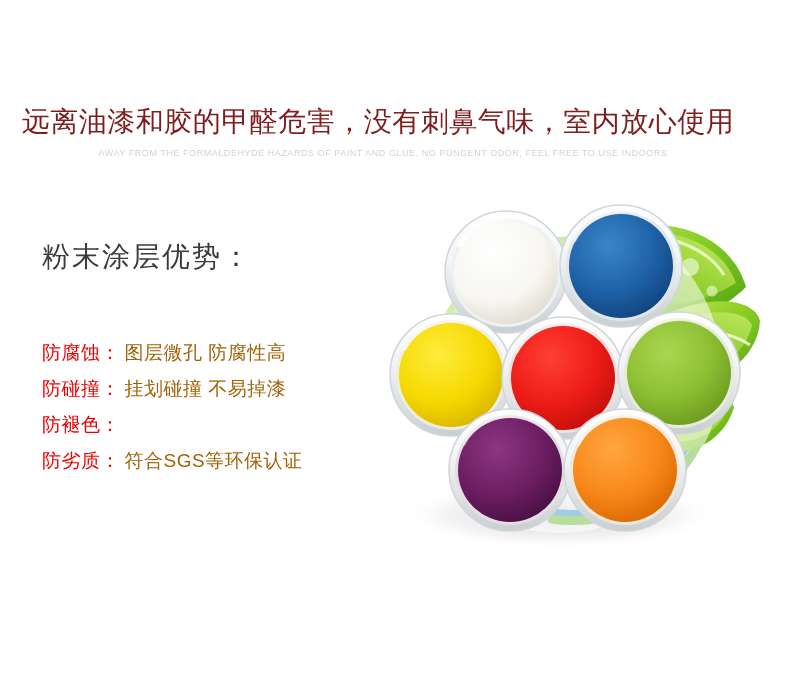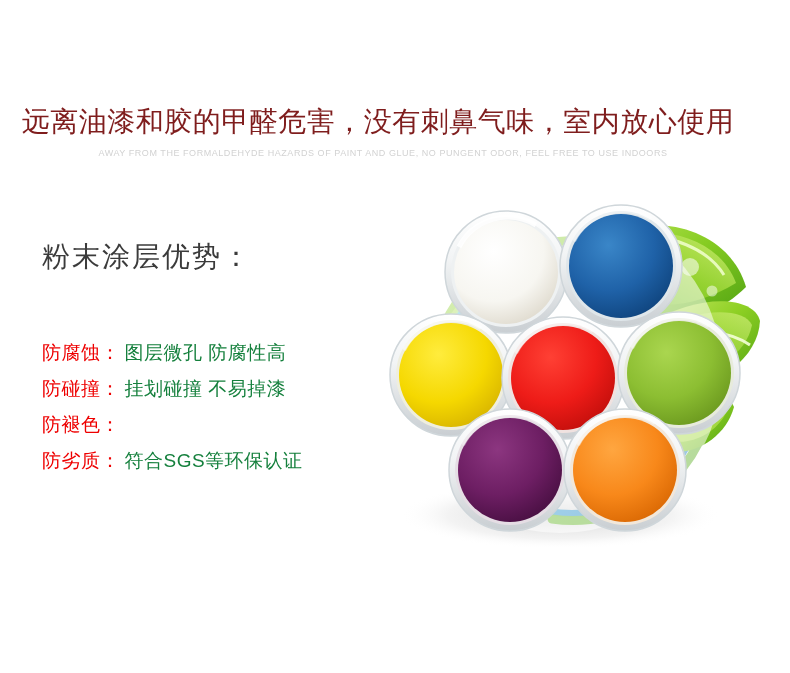--- a/index.html
+++ b/index.html
@@ -97,21 +97,21 @@
     font-weight: normal;
     letter-spacing: 0.5px;
   }
   .feature-colon {
     font-size: 19px;
     color: #ee0000;
     padding-right: 5px;
   }
   .feature-desc {
     font-size: 19px;
-    color: #15803d;
+    color: #a16207;
     letter-spacing: 0.5px;
   }
 
   
   .artwork {
     position: absolute;
     left: 330px;
     top: 175px;
     width: 460px;
     height: 380px;

